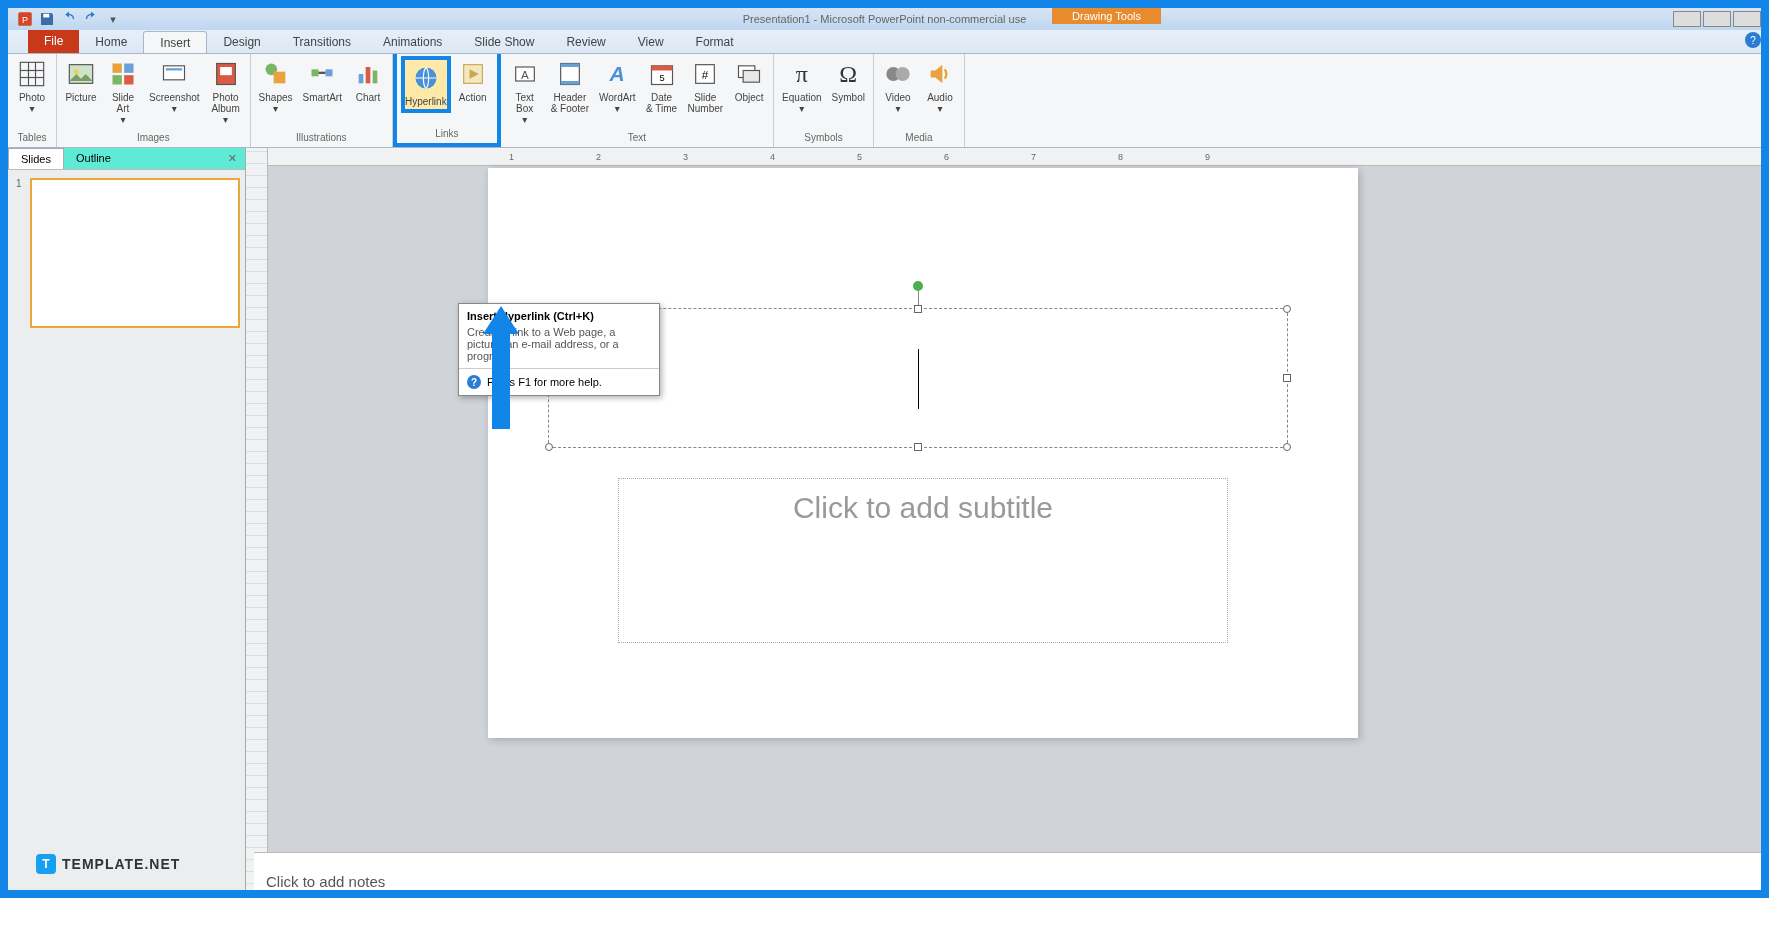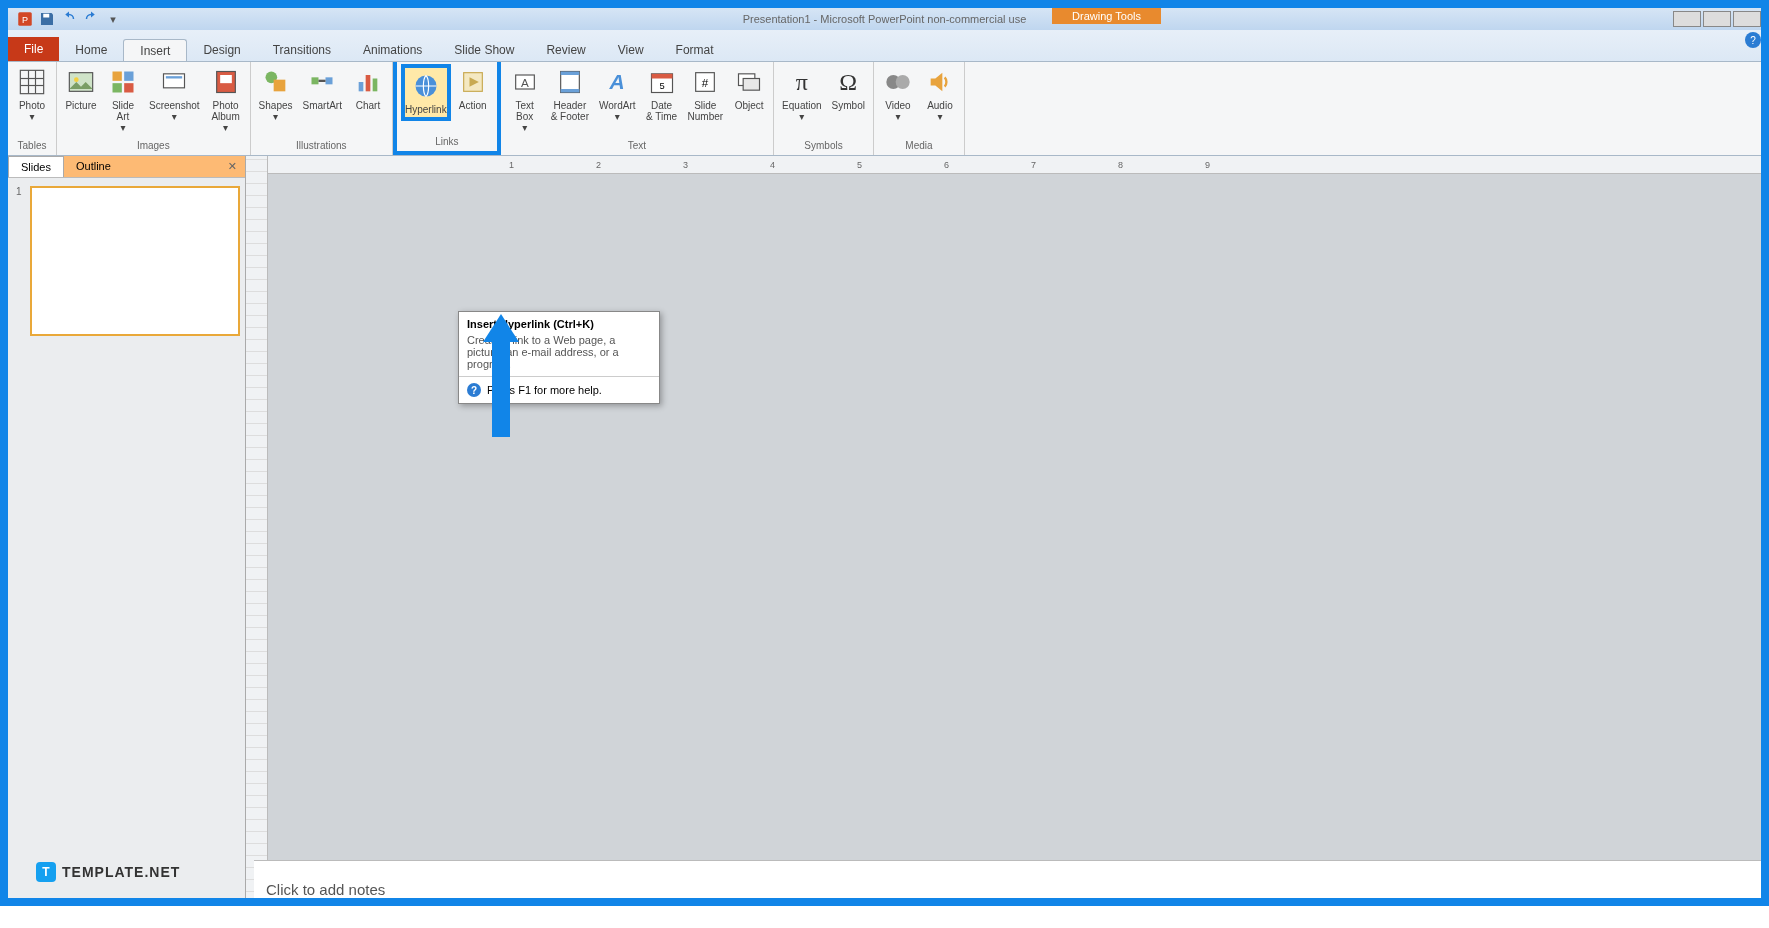--- a/index.html
+++ b/index.html
@@ -4,35 +4,35 @@
 <style>
 * { margin: 0; padding: 0; box-sizing: border-box; font-family: 'Segoe UI', Tahoma, sans-serif; }
 body { background: #fff; overflow: hidden; border: 8px solid #1185e8; }
 .title-bar { height: 22px; background: linear-gradient(#d6e5f5, #bfd6ef); display: flex; align-items: center; font-size: 11px; color: #555; position: relative; }
 .qat { display: flex; align-items: center; gap: 4px; padding-left: 8px; }
 .qat-btn { width: 18px; height: 16px; display: flex; align-items: center; justify-content: center; cursor: pointer; }
 .title-text { position: absolute; left: 50%; transform: translateX(-50%); color: #666; }
 .drawing-tools-tab { position: absolute; right: 600px; top: 0; background: #e88a2e; color: #fff; padding: 2px 20px; font-size: 11px; }
 .win-controls { position: absolute; right: 0; display: flex; }
 .win-btn { width: 28px; height: 16px; border: 1px solid #888; background: #ddd; margin-left: 2px; }
-.ribbon-tabs { height: 32px; background: linear-gradient(#e7eff8, #dce8f5); display: flex; align-items: flex-end; border-bottom: 1px solid #a8b8c8; }
+.ribbon-tabs { height: 24px; background: linear-gradient(#e7eff8, #dce8f5); display: flex; align-items: flex-end; border-bottom: 1px solid #a8b8c8; padding-left: 20px; }
 .file-tab { background: #c73918; color: #fff; padding: 4px 16px; font-size: 12px; height: 24px; display: flex; align-items: center; cursor: pointer; }
 .ribbon-tab { padding: 4px 16px; font-size: 12px; color: #444; cursor: pointer; height: 22px; display: flex; align-items: center; }
 .ribbon-tab.active { background: #f5f6f7; border: 1px solid #a8b8c8; border-bottom: none; border-radius: 3px 3px 0 0; }
 .ribbon { height: 94px; background: #f5f6f7; display: flex; border-bottom: 1px solid #a8b8c8; }
 .ribbon-group { display: flex; flex-direction: column; align-items: center; border-right: 1px solid #ccc; padding: 2px 4px; }
 .group-buttons { display: flex; flex: 1; align-items: flex-start; gap: 2px; }
 .ribbon-btn { display: flex; flex-direction: column; align-items: center; padding: 2px 4px; cursor: pointer; font-size: 10px; color: #444; text-align: center; line-height: 1.1; min-width: 40px; }
 .ribbon-btn.highlighted { background: #ffe9a8; border: 4px solid #1185e8; padding: 2px 0; }
 .ribbon-icon { width: 32px; height: 32px; margin-bottom: 2px; display: flex; align-items: center; justify-content: center; font-size: 20px; }
 .group-label { font-size: 10px; color: #666; padding-bottom: 2px; }
 .links-highlight { border: 4px solid #1185e8; border-top: none; }
 .main-area { display: flex; height: calc(100vh - 186px); background: #d0d4d8; position: relative; }
 .side-panel { width: 238px; background: #ebedef; border-right: 1px solid #aaa; }
-.panel-tabs { display: flex; background: #fdba74; border-bottom: 1px solid #bbb; }
+.panel-tabs { display: flex; background: #5eead4; border-bottom: 1px solid #bbb; }
 .panel-tab { padding: 4px 12px; font-size: 11px; cursor: pointer; }
 .panel-tab.active { background: #fff; border: 1px solid #aaa; border-bottom: none; }
 .panel-close { margin-left: auto; padding: 4px 8px; cursor: pointer; font-size: 11px; color: #666; }
 .thumb-area { padding: 8px; }
 .thumb-num { font-size: 10px; color: #666; float: left; margin-right: 4px; }
 .slide-thumb { width: 210px; height: 150px; background: #fff; border: 2px solid #e9a839; margin-left: 14px; }
 .ruler-v { width: 22px; background: #f0f2f4; border-right: 1px solid #bbb; position: relative; }
 .ruler-v::before { content:''; position:absolute; left:0; right:0; top:3px; bottom:3px; background: repeating-linear-gradient(180deg, #ddd 0, #ddd 1px, transparent 1px, transparent 12px); }
 .editor-area { flex: 1; position: relative; overflow: hidden; }
 .ruler-h { height: 18px; background: #f0f2f4; border-bottom: 1px solid #bbb; display: flex; align-items: center; font-size: 9px; color: #666; padding-left: 200px; }
@@ -342,20 +342,38 @@
       <span>1</span>
         <span>2</span>
         <span>3</span>
         <span>4</span>
         <span>5</span>
         <span>6</span>
         <span>7</span>
         <span>8</span>
         <span>9</span>
     </div>
+    <div class="slide-canvas">
+      <div class="title-box">
+        <div class="rotate-handle"></div>
+        <div class="rotate-line"></div>
+        <div class="handle tl"></div>
+        <div class="handle tm"></div>
+        <div class="handle tr"></div>
+        <div class="handle ml"></div>
+        <div class="handle mr"></div>
+        <div class="handle bl"></div>
+        <div class="handle bm"></div>
+        <div class="handle br"></div>
+        <div class="cursor-line"></div>
+      </div>
+      <div class="subtitle-box">
+        <div class="subtitle-placeholder">Click to add subtitle</div>
+      </div>
+    </div>
   </div>
 
   <div class="tooltip">
     <div class="tooltip-title">Insert Hyperlink (Ctrl+K)</div>
     <div class="tooltip-body">Create a link to a Web page, a picture, an e-mail address, or a program.</div>
     <div class="tooltip-help">
       <div class="help-icon">?</div>
       <span>Press F1 for more help.</span>
     </div>
   </div>

